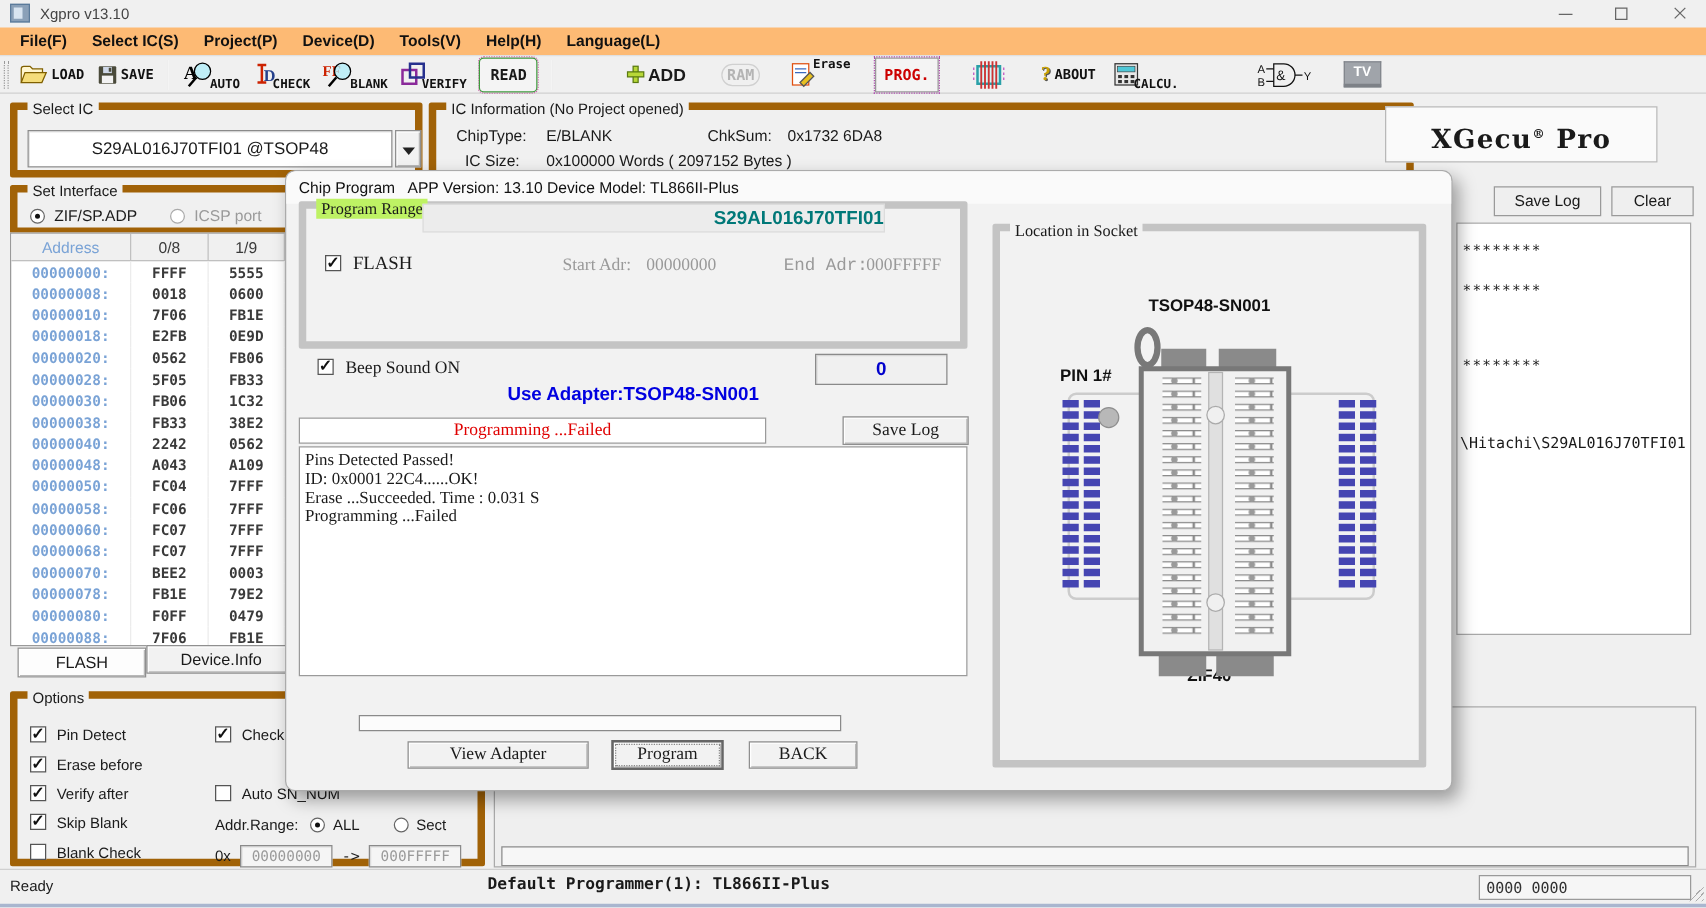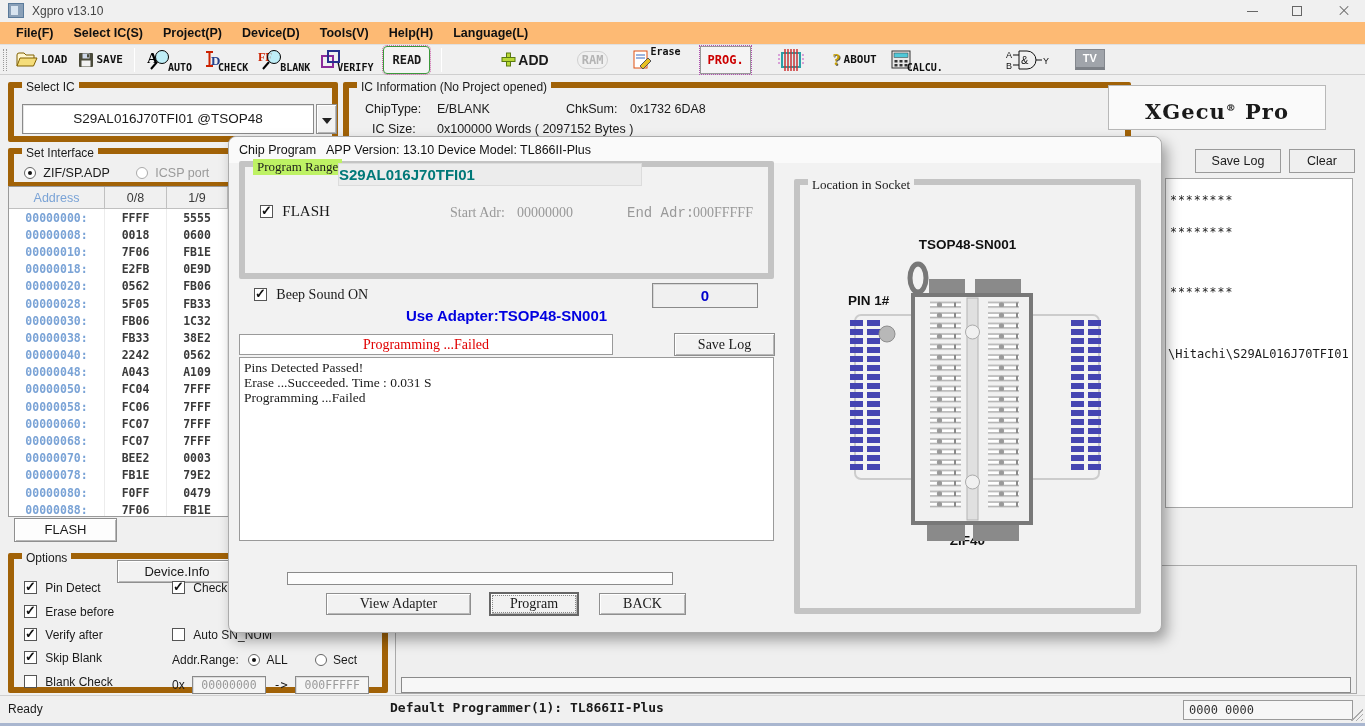--- a/index.html
+++ b/index.html
@@ -59,21 +59,21 @@
   .c-d0 { width:62px; color:#3a3a3a; }
   .c-d1 { width:61px; color:#3a3a3a; }
 
   
   .dialog { position:absolute; left:228px; top:136px; width:934px; height:497px; background:#f2f2f2; border:1px solid #ababab; border-radius:8px; box-shadow:5px 7px 14px rgba(0,0,0,0.35); }
   .dlg-title { position:absolute; left:0; top:0; width:100%; height:26px; background:#fafafa; border-radius:8px 8px 0 0; }
   .dlg-title-text { position:absolute; left:10px; top:6px; font-size:12.5px; color:#111; }
   .dlg-subtitle { position:absolute; left:97px; top:6px; font-size:12.5px; color:#111; }
   .serif { font-family:"Liberation Serif", serif; }
 
-  .chipband { position:absolute; left:109px; top:26px; width:304px; height:23px; background:#ececec; border:1px solid #dcdcdc; text-align:left; line-height:21px; font-size:15px; font-weight:700; color:#007878; z-index:3; }
+  .chipband { position:absolute; left:109px; top:26px; width:370px; height:23px; background:#ececec; border:1px solid #dcdcdc; text-align:right; line-height:21px; font-size:15px; font-weight:700; color:#007878; z-index:3; }
   .gray-serif { color:#999; }
 
   
   .sock-label { position:absolute; font-weight:700; font-size:13.5px; color:#111; }
 
   
   .statusbar { position:absolute; left:0; top:695px; width:1365px; height:28px; background:#f0f0f0; border-top:1px solid #d0d0d0; }
   .grip { position:absolute; right:2px; bottom:2px; width:12px; height:12px;
           background:linear-gradient(135deg, transparent 0 50%, #aaa 50% 55%, transparent 55% 70%, #aaa 70% 75%, transparent 75% 90%, #aaa 90% 95%, transparent 95%); }
   .bottom-strip { position:absolute; left:0; top:723px; width:1365px; height:3px; background:#a9b6cf; }
@@ -389,21 +389,21 @@
       <div class="c-d1">0479</div>
     </div>
   <div class="mem-row">
       <div class="c-addr">00000088:</div>
       <div class="c-d0">7F06</div>
       <div class="c-d1">FB1E</div>
     </div>
 </div>
 
 <div class="btn" style="position:absolute; left:14px; top:518px; width:103px; height:24px; background:#fdfdfd; line-height:22px; font-size:13px;">FLASH</div>
-<div class="btn" style="position:absolute; left:117px; top:516px; width:120px; height:23px; line-height:21px; font-size:13px;margin-top:44px;">Device.Info</div>
+<div class="btn" style="position:absolute; left:117px; top:516px; width:120px; height:23px; line-height:21px; font-size:13px;">Device.Info</div>
 
 <div class="group" style="left:8px; top:553px; width:380px; height:140px;">
   <span class="legend">Options</span>
 
   <div style="position:absolute; left:10px; top:22px;">
     <span class="cb checked"></span>
     <span style="margin-left:5px;">Pin Detect</span>
   </div>
   <div style="position:absolute; left:10px; top:46px;">
     <span class="cb checked"></span>
@@ -475,20 +475,21 @@
   <div class="sunken" style="position:absolute; left:423px; top:146px; width:106px; height:25px; background:#f0f0f0; text-align:center; line-height:23px; font-size:15px; font-weight:700; color:#0000cc;">0</div>
   <div style="position:absolute; left:10px; top:170px; width:535px; text-align:center; font-size:15px; font-weight:700; color:#0000e0;">Use Adapter:TSOP48-SN001</div>
 
   <div style="position:absolute; left:10px; top:197px; width:374px; height:21px; background:#fff; border:1px solid #9a9a9a; text-align:center; line-height:19px;">
     <span class="serif" style="font-size:14px; color:#e00000;">Programming  ...Failed</span>
   </div>
   <div class="btn serif" style="position:absolute; left:445px; top:196px; width:101px; height:23px; line-height:21px; font-size:14px;">Save Log</div>
 
   <div style="position:absolute; left:10px; top:220px; width:535px; height:184px; background:#fff; border:1px solid #9a9a9a; padding:2px 4px; overflow:hidden;">
     <div class="serif" style="font-size:13.5px; line-height:15px;">Pins Detected Passed!</div>
+    <div class="serif" style="font-size:13.5px; line-height:15px;">ID: 0x0001 22C4......OK!</div>
     <div class="serif" style="font-size:13.5px; line-height:15px;">Erase  ...Succeeded. Time : 0.031 S</div>
     <div class="serif" style="font-size:13.5px; line-height:15px;">Programming  ...Failed</div>
   </div>
 
   <div style="position:absolute; left:58px; top:435px; width:386px; height:13px; border:1px solid #8a8a8a; background:#fcfcfc;"></div>
   <div class="btn serif" style="position:absolute; left:97px; top:456px; width:145px; height:22px; line-height:20px; font-size:14px;">View Adapter</div>
   <div class="btn serif" style="position:absolute; left:260px; top:455px; width:90px; height:24px; line-height:20px; font-size:14px; border:2px solid #666; outline:1px dotted #888; outline-offset:-4px;">Program</div>
   <div class="btn serif" style="position:absolute; left:370px; top:456px; width:87px; height:22px; line-height:20px; font-size:14px;">BACK</div>
 
   <div class="group" style="left:565px; top:42px; width:347px; height:435px; border-color:#c4c4c4;">

